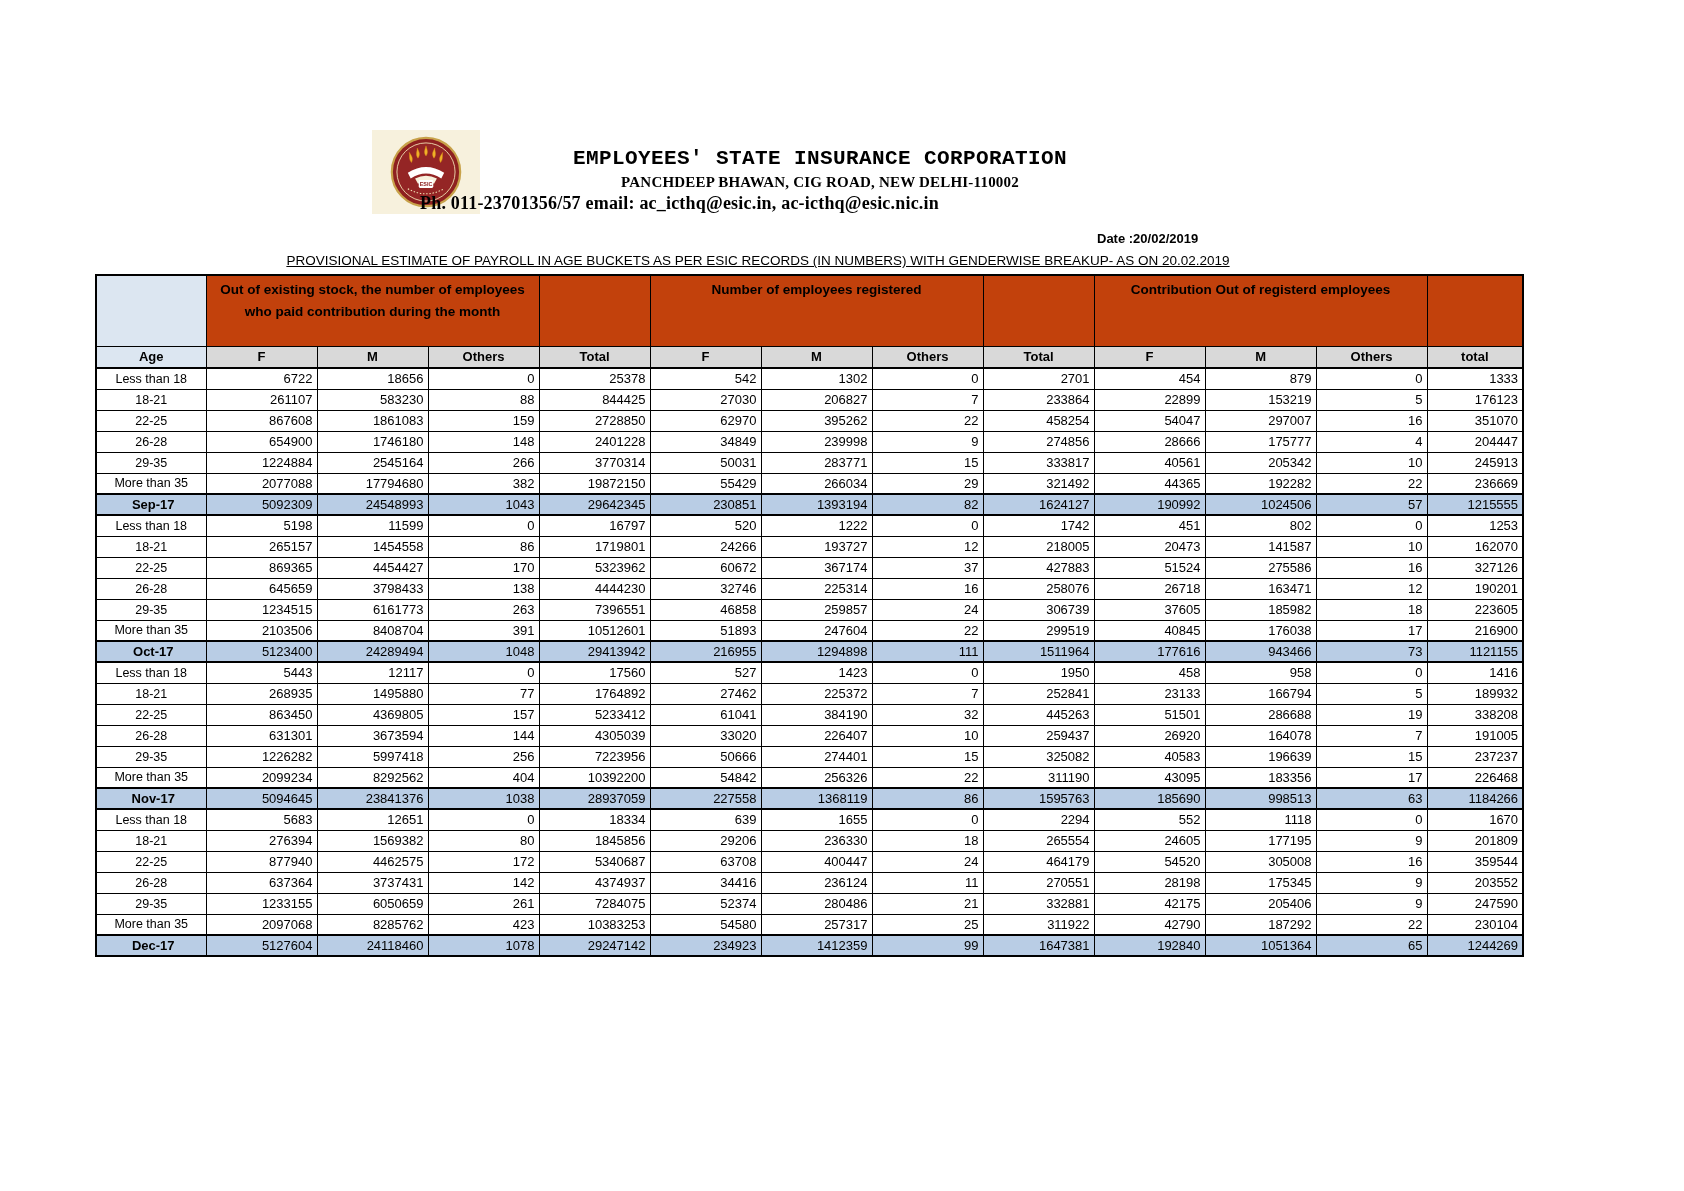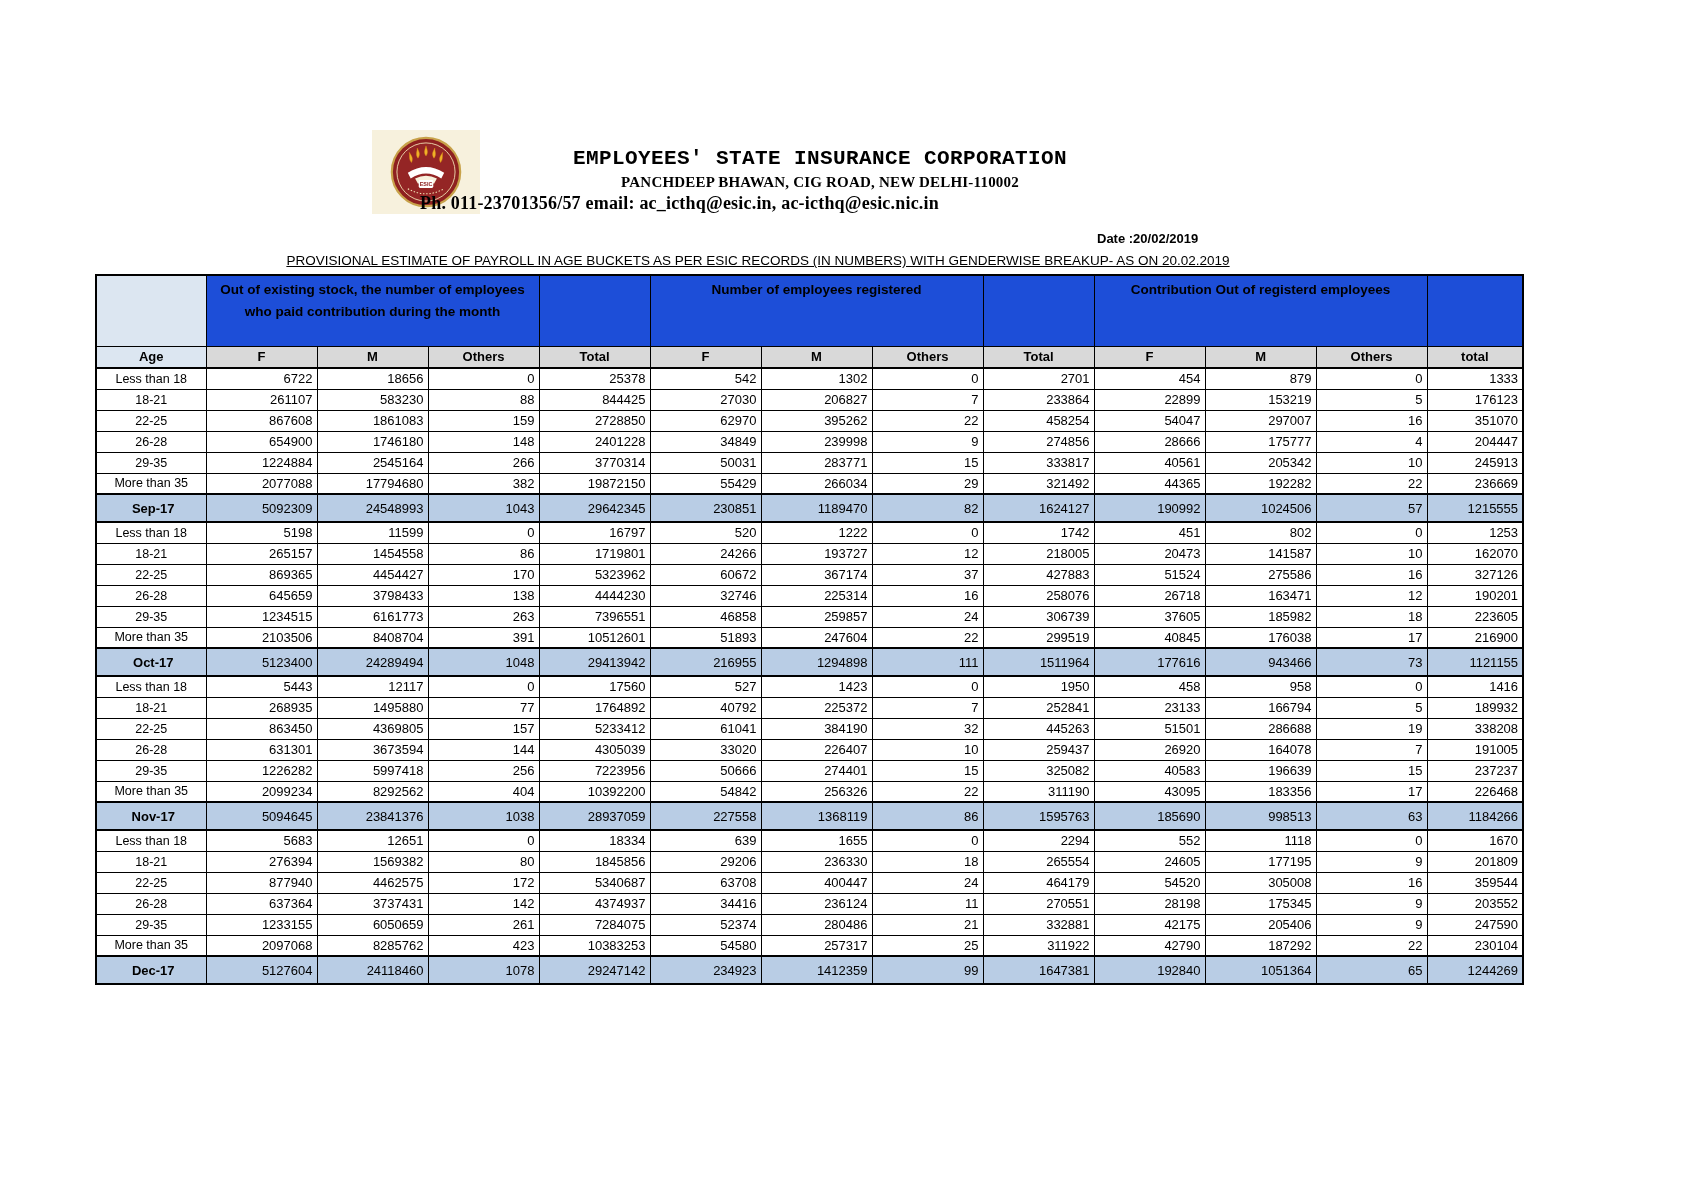--- a/index.html
+++ b/index.html
@@ -62,42 +62,42 @@
     font-size:13px;
   }
   table.payroll th, table.payroll td {
     border:1px solid #000;
     overflow:hidden;
     white-space:nowrap;
     padding:0 4px;
   }
   tr.group-row th {
     height:71px;
-    background:#1d4ed8;
+    background:#c2410c;
     vertical-align:top;
     padding-top:3px;
     font-size:13.5px; font-weight:bold;
     white-space:normal;
     line-height:1.6;
     text-align:center;
   }
   tr.group-row th.blue-head { background:#dce6f1; }
   tr.col-row th {
     height:22px;
     background:#d9d9d9;
     font-size:13px; font-weight:bold;
     text-align:center;
     border-bottom:2px solid #000;
   }
   tr.col-row th.blue-head { background:#dce6f1; }
   tr.data-row td { height:21px; background:#ffffff; }
   tr.data-row td.age-cell { text-align:center; font-size:12.5px; }
   tr.data-row td.num-cell { text-align:right; }
   tr.summary-row td {
-    height:28px;
+    height:21px;
     background:#b9cde5;
     border-top:2px solid #000;
     border-bottom:2px solid #000;
     padding-left:8px;
   }
   tr.summary-row td.age-cell { text-align:center; font-weight:bold; font-size:13px; }
   tr.summary-row td.num-cell { text-align:right; }
 </style>
 </head>
 <body>
@@ -266,21 +266,21 @@
           <td class="num-cell">22</td>
           <td class="num-cell">236669</td>
         </tr>
         <tr class="summary-row">
           <td class="age-cell">Sep-17</td>
           <td class="num-cell">5092309</td>
           <td class="num-cell">24548993</td>
           <td class="num-cell">1043</td>
           <td class="num-cell">29642345</td>
           <td class="num-cell">230851</td>
-          <td class="num-cell">1189470</td>
+          <td class="num-cell">1393194</td>
           <td class="num-cell">82</td>
           <td class="num-cell">1624127</td>
           <td class="num-cell">190992</td>
           <td class="num-cell">1024506</td>
           <td class="num-cell">57</td>
           <td class="num-cell">1215555</td>
         </tr>
         <tr class="data-row">
           <td class="age-cell">Less than 18</td>
           <td class="num-cell">5198</td>
@@ -400,21 +400,21 @@
           <td class="num-cell">958</td>
           <td class="num-cell">0</td>
           <td class="num-cell">1416</td>
         </tr>
         <tr class="data-row">
           <td class="age-cell">18-21</td>
           <td class="num-cell">268935</td>
           <td class="num-cell">1495880</td>
           <td class="num-cell">77</td>
           <td class="num-cell">1764892</td>
-          <td class="num-cell">40792</td>
+          <td class="num-cell">27462</td>
           <td class="num-cell">225372</td>
           <td class="num-cell">7</td>
           <td class="num-cell">252841</td>
           <td class="num-cell">23133</td>
           <td class="num-cell">166794</td>
           <td class="num-cell">5</td>
           <td class="num-cell">189932</td>
         </tr>
         <tr class="data-row">
           <td class="age-cell">22-25</td>

